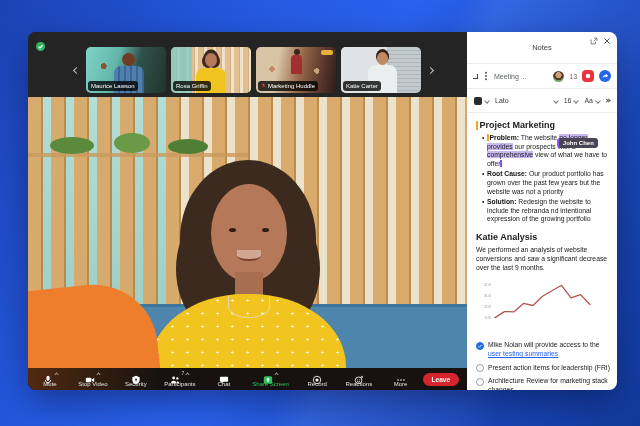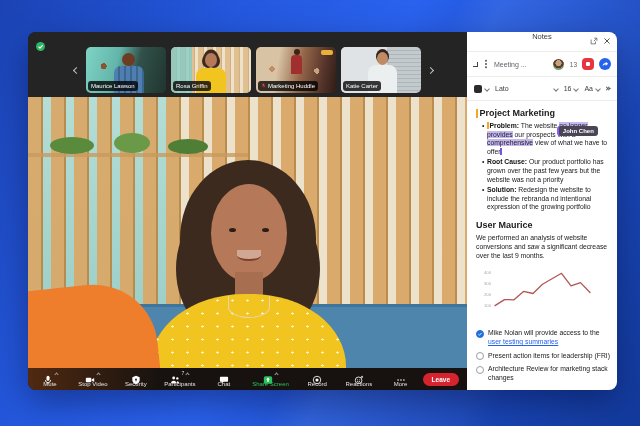--- a/index.html
+++ b/index.html
@@ -88,21 +88,21 @@
   .tb-iconrow{display:flex;align-items:flex-start;gap:1px;height:10px;}
   .tb-iconrow svg{width:10px;height:10px;}
   .tb-count{font-size:5px;color:#ddd;line-height:5px;}
   .tb-chev{width:3px;height:3px;border-color:#9a9a9a;margin-top:2px;margin-left:1px;}
   .tb-label{font-size:6px;color:#e3e3e3;line-height:7px;white-space:nowrap;}
   .tbtn.accent .tb-label{color:#2dc05c;}
   .leave{position:relative;flex:none;margin:0 8px 0 4px;background:#d6242e;color:#fff;border:none;
       font-size:6.5px;font-weight:bold;padding:3px 9px;border-radius:8px;line-height:7px;cursor:pointer;}
   
   .notes{position:relative;width:150px;height:100%;background:#fff;display:flex;flex-direction:column;}
-  .n-title{position:relative;height:20px;border-bottom:1px solid #ececec;display:flex;align-items:flex-start;justify-content:center;flex:none;}
+  .n-title{position:relative;height:32px;border-bottom:1px solid #ececec;display:flex;align-items:center;justify-content:center;flex:none;}
   .n-title-text{font-size:7.5px;color:#3c4043;}
   .n-title-icons{position:absolute;right:6px;top:5px;display:flex;gap:5px;align-items:center;}
   .n-title-icons svg{width:8px;height:8px;cursor:pointer;}
   .n-meeting{height:25px;border-bottom:1px solid #ececec;display:flex;align-items:center;padding:0 6px;gap:5px;flex:none;}
   .back{width:5px;height:5px;border-color:#444;border-width:1.4px;cursor:pointer;}
   .kebab{width:2px;height:2px;border-radius:50%;background:#555;box-shadow:0 -3.2px 0 #555,0 3.2px 0 #555;margin:0 2px;cursor:pointer;}
   .doc-title{font-size:7px;color:#5f6368;flex:1;white-space:nowrap;cursor:pointer;}
   .avatar{width:11px;height:11px;border-radius:50%;flex:none;cursor:pointer;
       background:radial-gradient(circle at 50% 38%,#caa07a 34%,#5a3d28 36% 58%,#7a9e72 60%);}
   .collab-count{font-size:6.5px;color:#5f6368;margin-left:1px;}
@@ -368,21 +368,21 @@
       <div class="n-content">
         <div class="h1row">
           <span class="caret-o"></span>
           <span class="nh">Project Marketing</span>
         </div>
         <ul class="nb" id="bullets">
             <li><span class="caret-o" style="display: inline-block; height: 7px; vertical-align: -1px; margin-right: 1px;"></span><b>Problem:</b><span> The website </span><mark class="hl">no longer provides</mark><span> our prospects with a </span><mark class="hl">comprehensive</mark><span> view of what we have to offer</span><span class="txt-caret"></span><span class="cursor-pill">John Chen</span></li>
             <li><b>Root Cause:</b><span> Our product portfolio has grown over the past few years but the website was not a priority</span></li>
             <li><b>Solution:</b><span> Redesign the website to include the rebranda nd intentional expression of the growing portfolio</span></li>
           </ul>
-        <div class="nh nh2">User Maurice</div>
+        <div class="nh nh2">Katie Analysis</div>
         <p class="npara">We performed an analysis of website conversions and saw a significant decrease over the last 9 months.</p>
         <div id="chart"><svg width="118" height="56" viewBox="0 0 118 56">
               <text x="13" y="41.5" text-anchor="end" font-size="4.2" fill="#a8a8a8">100</text>
               <text x="13" y="30.6" text-anchor="end" font-size="4.2" fill="#a8a8a8">200</text>
               <text x="13" y="19.6" text-anchor="end" font-size="4.2" fill="#a8a8a8">300</text>
               <text x="13" y="8.7" text-anchor="end" font-size="4.2" fill="#a8a8a8">400</text>
               <polyline points="17.0,40.6 26.5,34.6 36.0,34.8 45.5,26.4 55.0,28.5 64.5,19.2 74.0,13.8 83.5,8.3 93.0,20.9 102.5,17.6 112.0,27.5" fill="none" stroke="#b25653" stroke-width="1.3" stroke-linejoin="round" stroke-linecap="round"></polyline>
             </svg></div>
         <div class="tasks" id="tasks">
             <div class="task">

